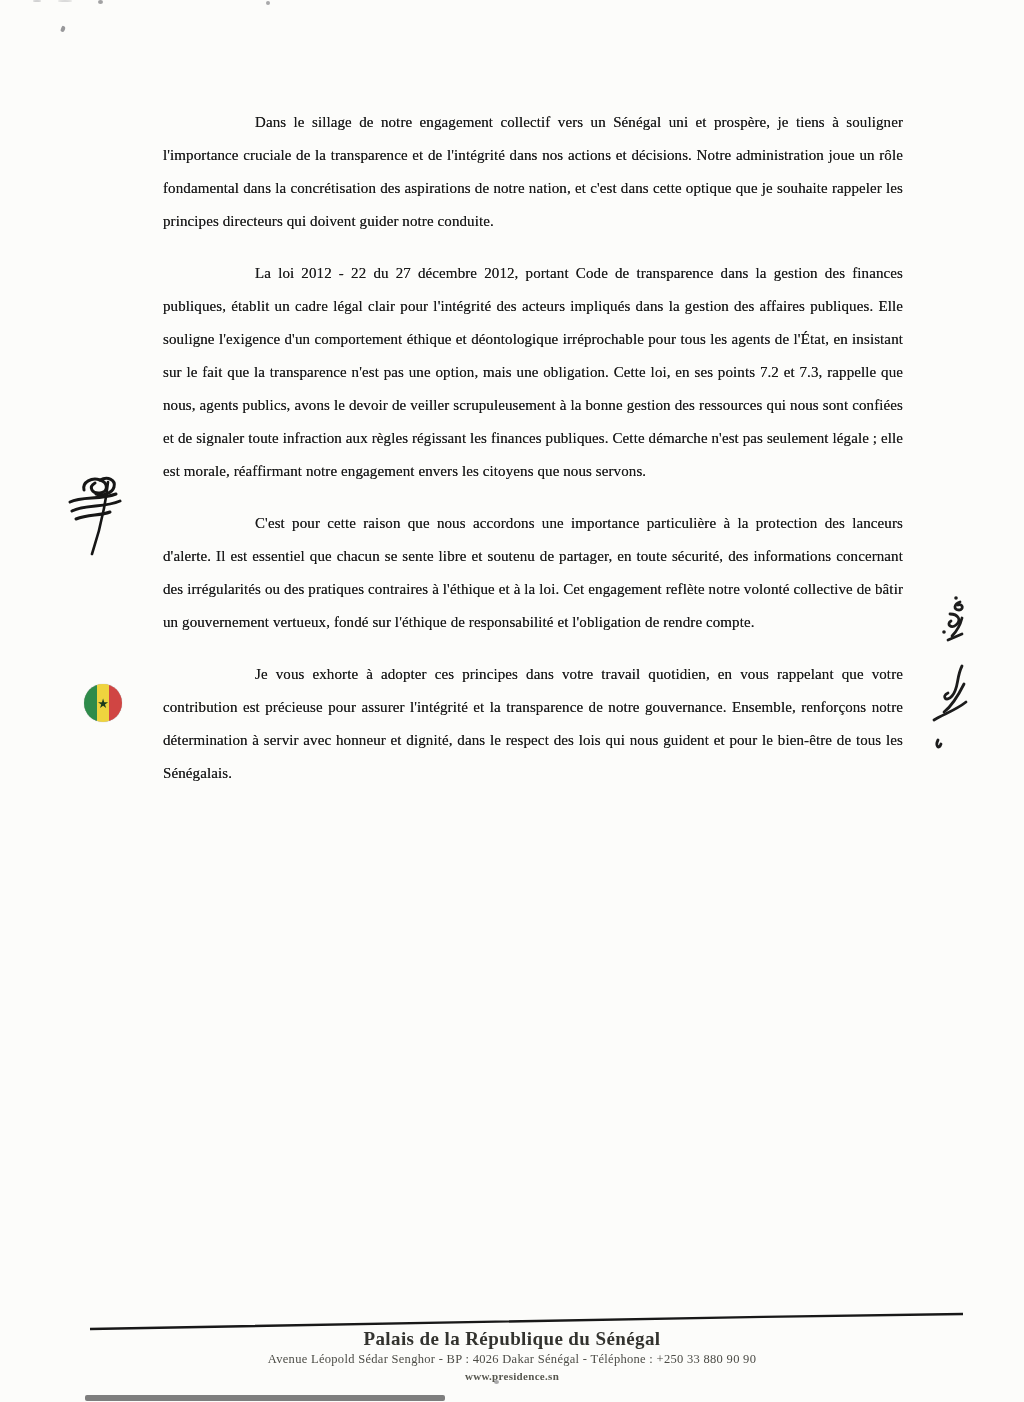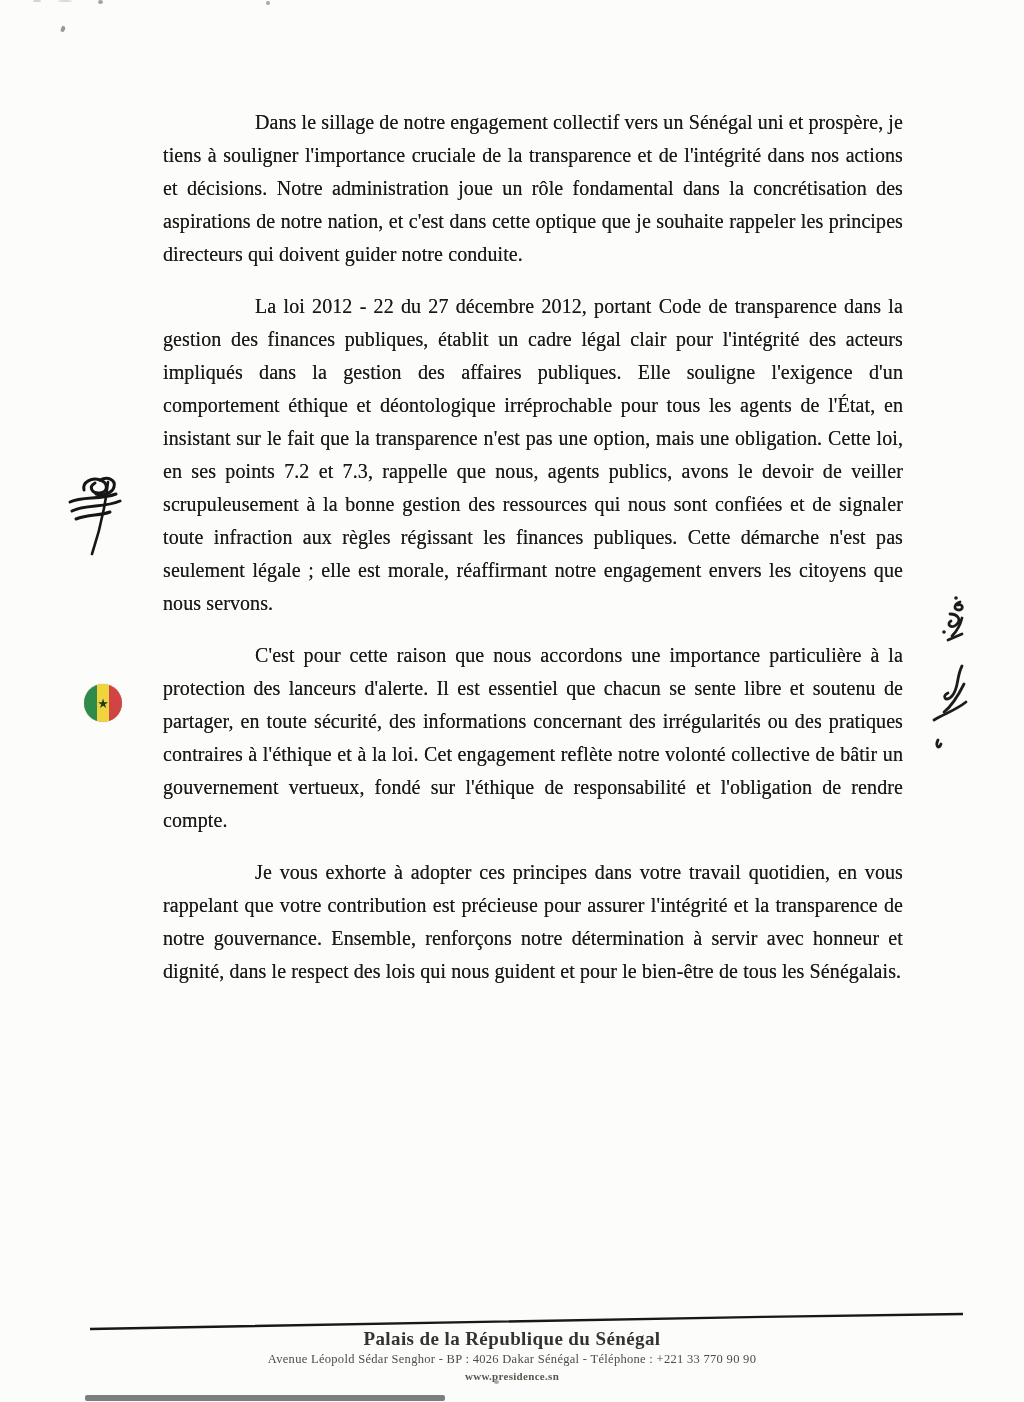--- a/index.html
+++ b/index.html
@@ -9,21 +9,21 @@
     margin:0 auto;
     background:#fcfcfa;
     overflow:hidden;
     font-family:"Liberation Serif", serif;
     color:#1f1f1f;
   }
   
   .letter-body{
     position:absolute;
     left:163px;top:106px;width:740px;
-    font-size:20px;line-height:33px;
+    font-size:15px;line-height:33px;
     text-align:justify;
     letter-spacing:.1px;
     color:#191919;
     text-shadow:0 0 .45px rgba(25,25,25,.75);
   }
   .letter-body p{margin:0 0 19px 0;text-indent:92px;}
 
   
   .speck{position:absolute;background:#55555a;border-radius:50%;}
 
@@ -116,19 +116,19 @@
     <p>La loi 2012 - 22 du 27 décembre 2012, portant Code de transparence dans la gestion des finances publiques, établit un cadre légal clair pour l'intégrité des acteurs impliqués dans la gestion des affaires publiques. Elle souligne l'exigence d'un comportement éthique et déontologique irréprochable pour tous les agents de l'État, en insistant sur le fait que la transparence n'est pas une option, mais une obligation. Cette loi, en ses points 7.2 et 7.3, rappelle que nous, agents publics, avons le devoir de veiller scrupuleusement à la bonne gestion des ressources qui nous sont confiées et de signaler toute infraction aux règles régissant les finances publiques. Cette démarche n'est pas seulement légale ; elle est morale, réaffirmant notre engagement envers les citoyens que nous servons.</p>
     <p>C'est pour cette raison que nous accordons une importance particulière à la protection des lanceurs d'alerte. Il est essentiel que chacun se sente libre et soutenu de partager, en toute sécurité, des informations concernant des irrégularités ou des pratiques contraires à l'éthique et à la loi. Cet engagement reflète notre volonté collective de bâtir un gouvernement vertueux, fondé sur l'éthique de responsabilité et l'obligation de rendre compte.</p>
     <p>Je vous exhorte à adopter ces principes dans votre travail quotidien, en vous rappelant que votre contribution est précieuse pour assurer l'intégrité et la transparence de notre gouvernance. Ensemble, renforçons notre détermination à servir avec honneur et dignité, dans le respect des lois qui nous guident et pour le bien-être de tous les Sénégalais.</p>
   </div>
 
   <div class="footer">
     <svg class="footer-rule" width="1024" height="30" viewBox="0 0 1024 30">
       <path d="M90,24 C300,20 650,13 963,9" fill="none" stroke="#181818" stroke-width="2.4"></path>
     </svg>
     <div class="footer-line1">Palais de la République du Sénégal</div>
-    <div class="footer-line2">Avenue Léopold Sédar Senghor - BP : 4026 Dakar Sénégal - Téléphone : +221 33 770 90 90</div>
+    <div class="footer-line2">Avenue Léopold Sédar Senghor - BP : 4026 Dakar Sénégal - Téléphone : +250 33 880 90 90</div>
     <div class="footer-line3">www.presidence.sn</div>
   </div>
 
   <div class="bottom-bar"></div>
 
 </div>
 
 </body></html>

